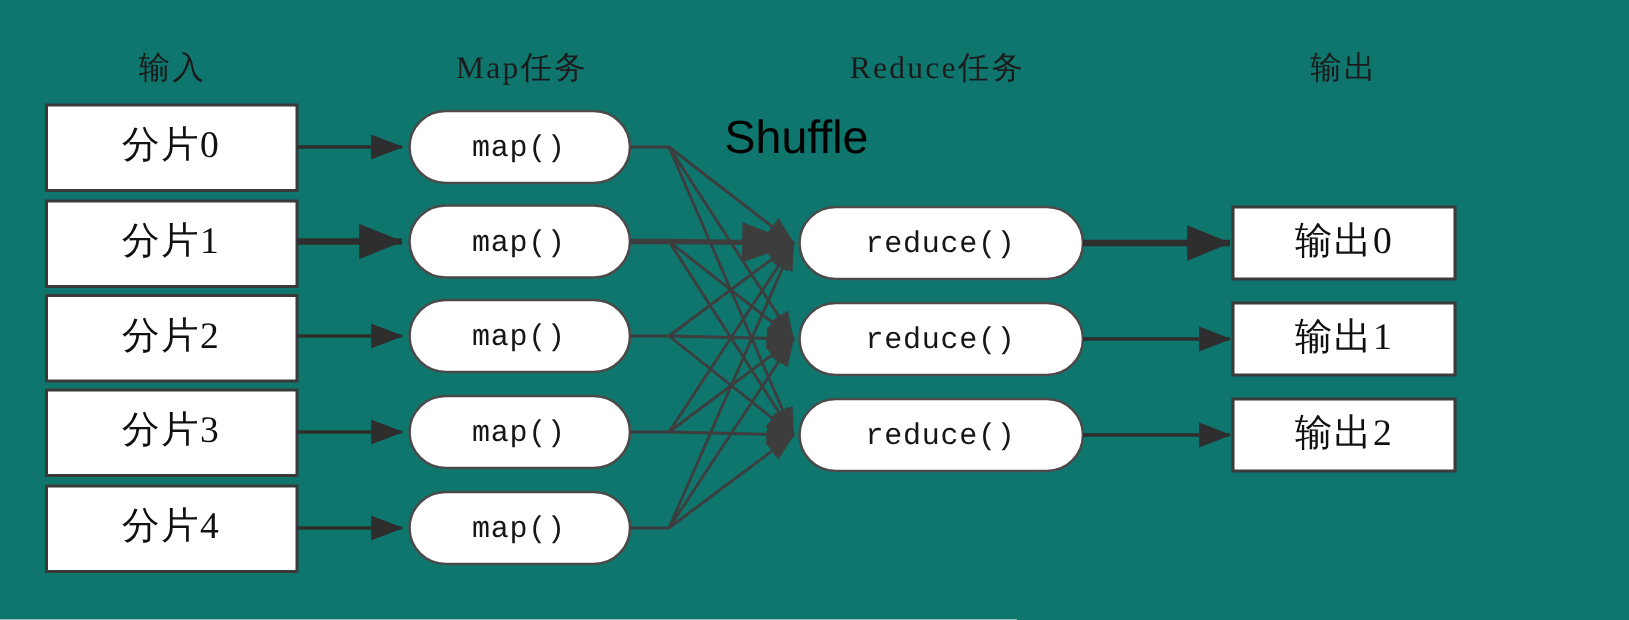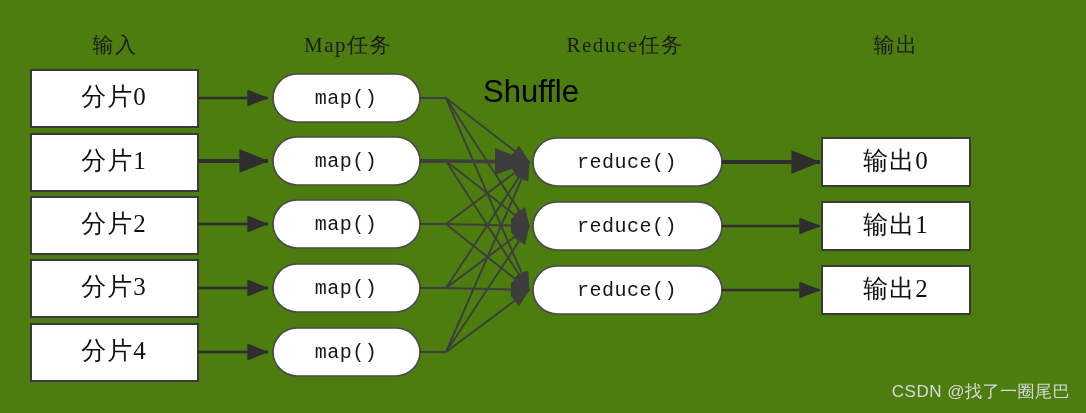--- a/index.html
+++ b/index.html
@@ -4,21 +4,21 @@
 <style>
   html, body {
     margin: 0;
     padding: 0;
     background: #ffffff;
   }
   #canvas {
     position: relative;
     width: 1086px;
     height: 413px;
-    background: #4d7c0f;
+    background: #0f766e;
     overflow: hidden;
     font-family: "Liberation Serif", "DejaVu Serif", serif;
   }
   #diagram {
     position: absolute;
     left: 0;
     top: 0;
     width: 1086px;
     height: 413px;
   }
@@ -237,15 +237,14 @@
         <rect class="boxrect" x="822" y="202" width="148" height="48"></rect>
         <text class="boxtext" x="896" y="227">输出1</text>
       </g>
       <g>
         <rect class="boxrect" x="822" y="266" width="148" height="48"></rect>
         <text class="boxtext" x="896" y="291">输出2</text>
       </g>
     </g>
   </svg>
 
-  <div class="watermark">CSDN @找了一圈尾巴</div>
 
 </div>
 
 </body></html>

